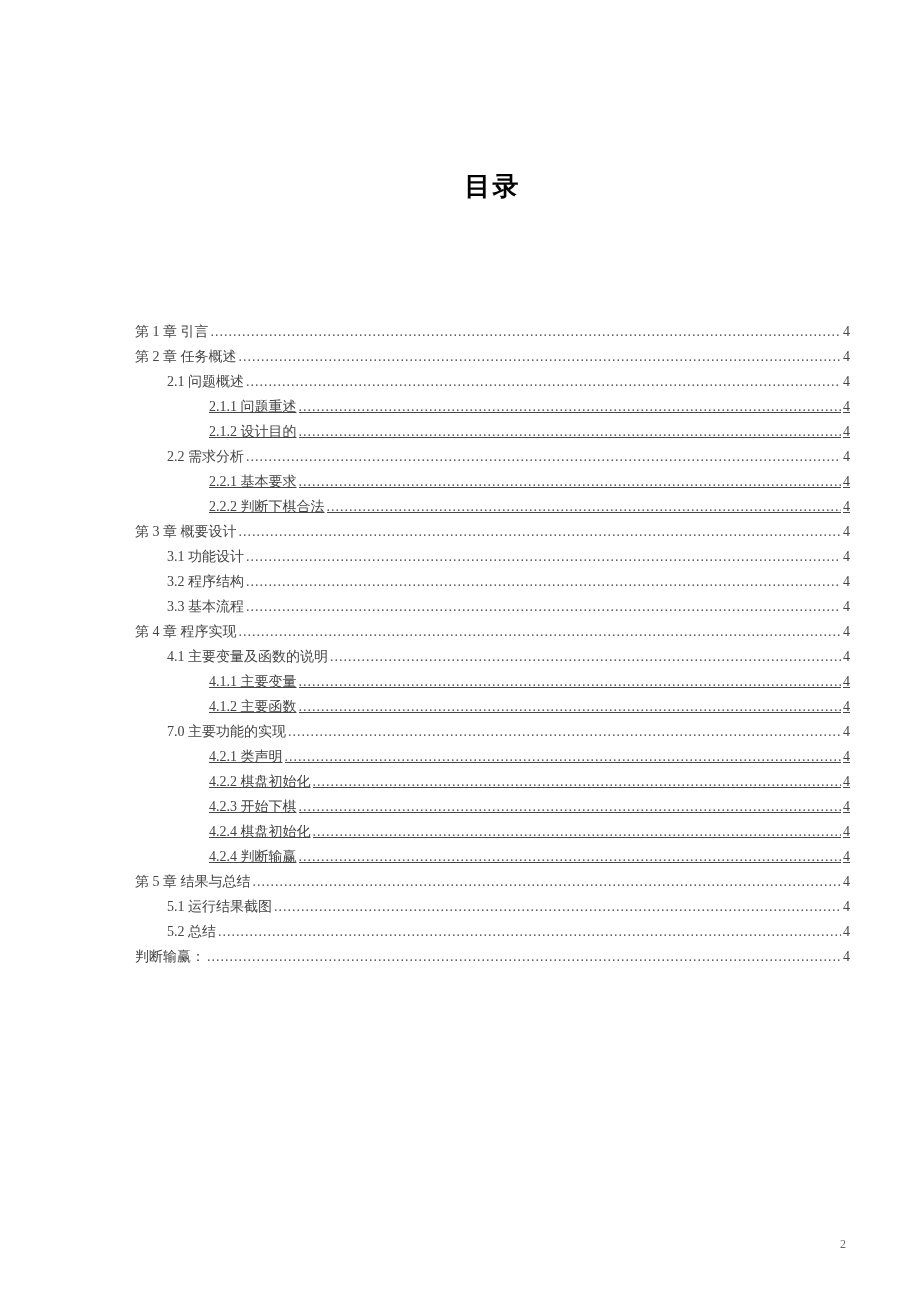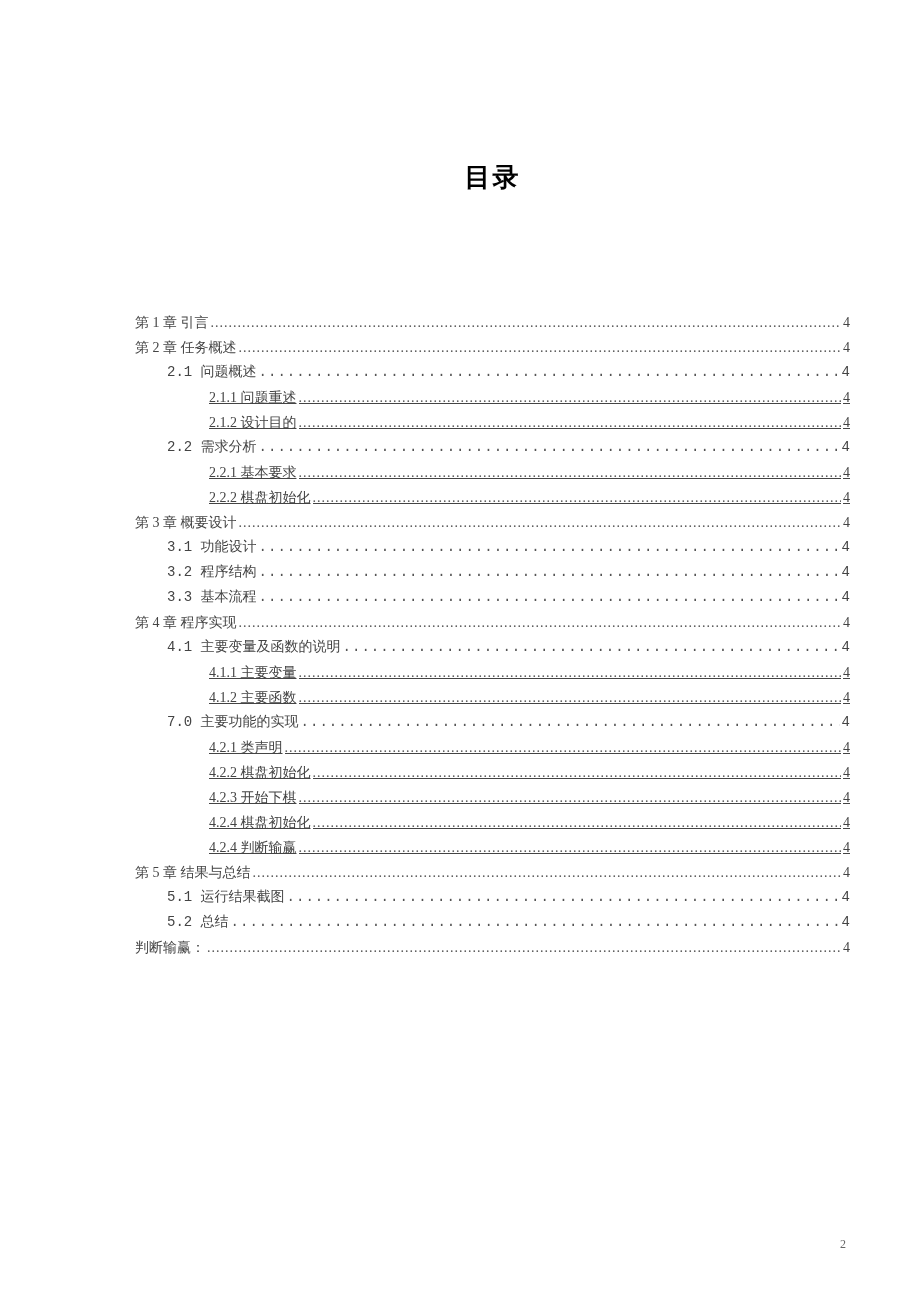--- a/index.html
+++ b/index.html
@@ -10,20 +10,21 @@
     body {
       width: 920px;
       height: 1302px;
       background: #ffffff;
       font-family: "SimSun", "宋体", serif;
       color: #333333;
       position: relative;
     }
     .page {
       padding: 160px 70px 0 135px;
+      margin-top: 9px;
     }
     .title {
       text-align: center;
       font-size: 26px;
       font-weight: bold;
       color: #000000;
       margin-bottom: 115px;
       font-family: "SimHei", "黑体", sans-serif;
       letter-spacing: 2px;
     }
@@ -31,21 +32,21 @@
       font-size: 14px;
       color: #444444;
     }
     .toc-entry {
       display: flex;
       align-items: center;
       line-height: 25px;
       white-space: nowrap;
     }
     .toc-entry.level-0 { padding-left: 0; }
-    .toc-entry.level-1 { padding-left: 32px; font-family: Liberation Mono, monospace; }
+    .toc-entry.level-1 { padding-left: 32px; }
     .toc-entry.level-2 { padding-left: 74px; text-decoration: underline; }
     .toc-label {
       flex: 0 0 auto;
     }
     .toc-dots {
       flex: 1 1 auto;
       overflow: hidden;
       color: #555555;
       letter-spacing: 1px;
       margin: 0 2px;
@@ -100,21 +101,21 @@
         <span class="toc-label">2.2 需求分析</span>
         <span class="toc-dots"></span>
         <span class="toc-page">4</span>
       </div>
       <div class="toc-entry level-2">
         <span class="toc-label">2.2.1 基本要求</span>
         <span class="toc-dots"></span>
         <span class="toc-page">4</span>
       </div>
       <div class="toc-entry level-2">
-        <span class="toc-label">2.2.2 棋盘初始化</span>
+        <span class="toc-label">2.2.2 判断下棋合法</span>
         <span class="toc-dots"></span>
         <span class="toc-page">4</span>
       </div>
       <div class="toc-entry level-0">
         <span class="toc-label">第 3 章  概要设计</span>
         <span class="toc-dots"></span>
         <span class="toc-page">4</span>
       </div>
       <div class="toc-entry level-1">
         <span class="toc-label">3.1 功能设计</span>

